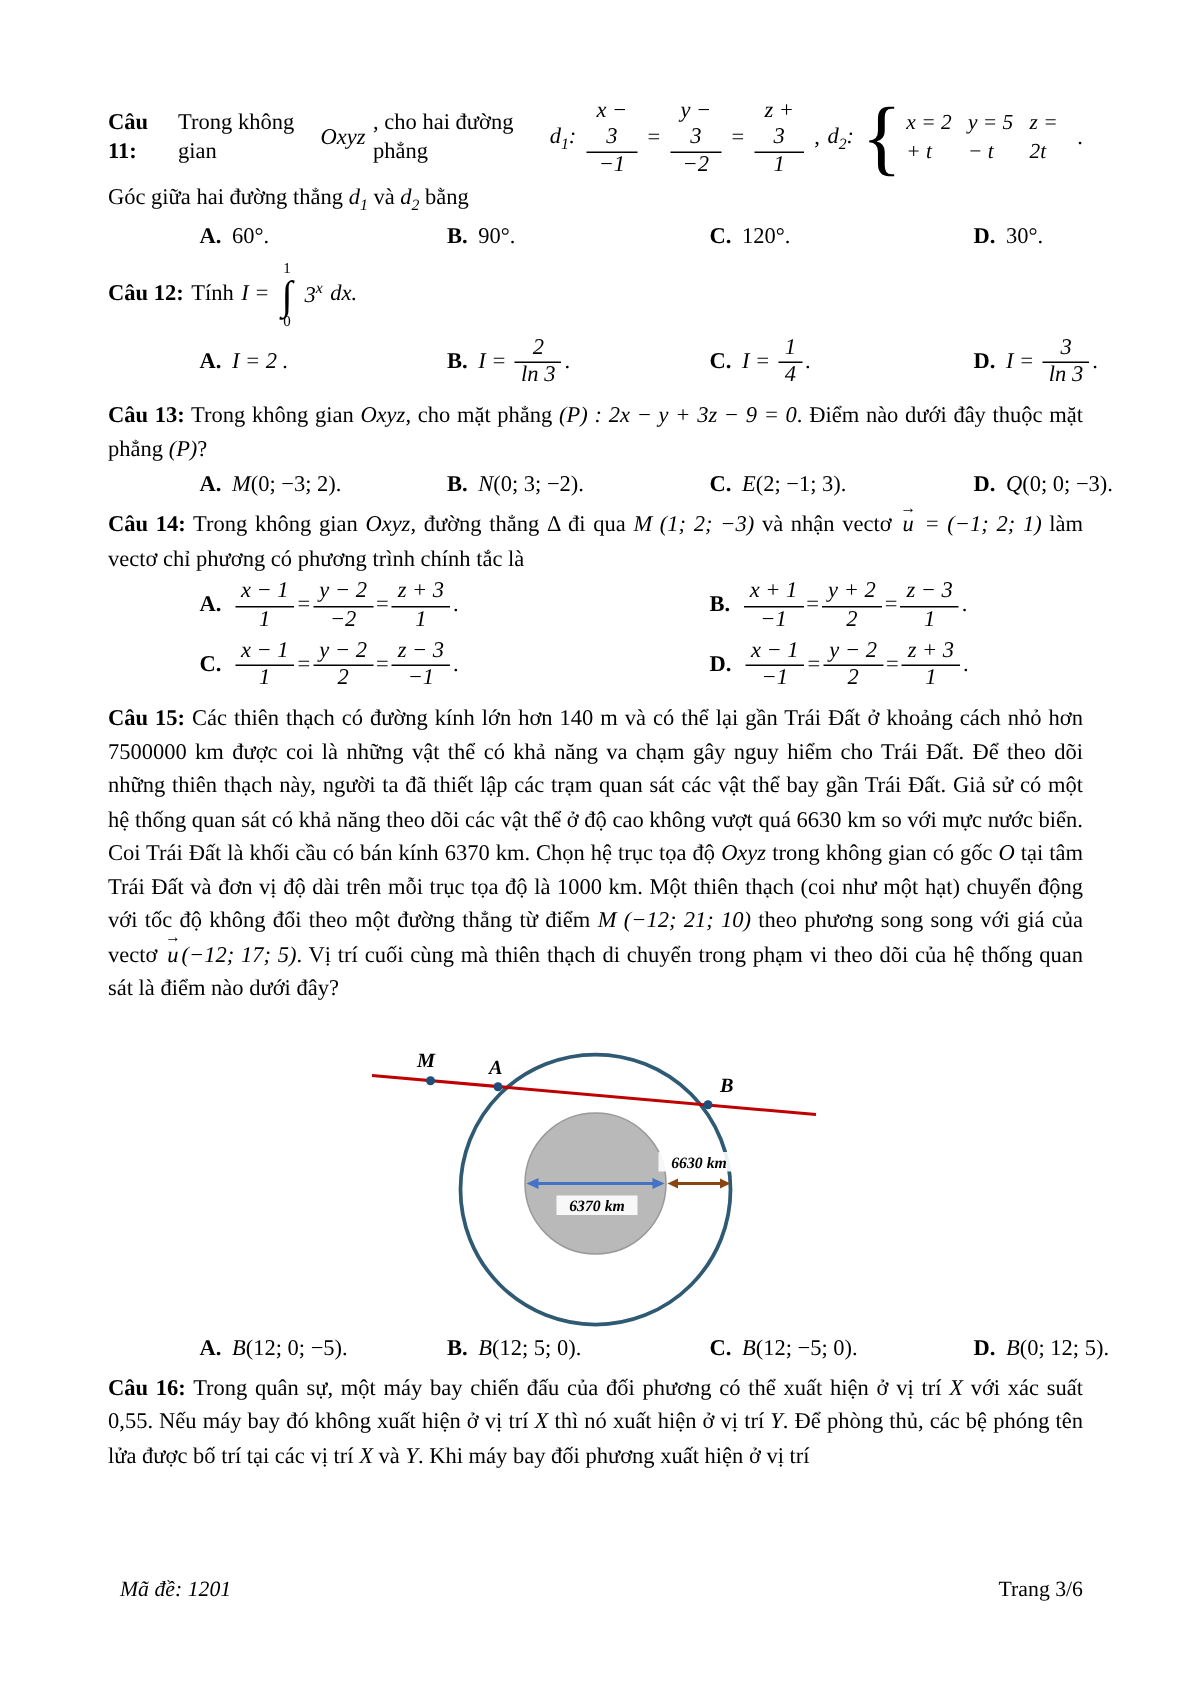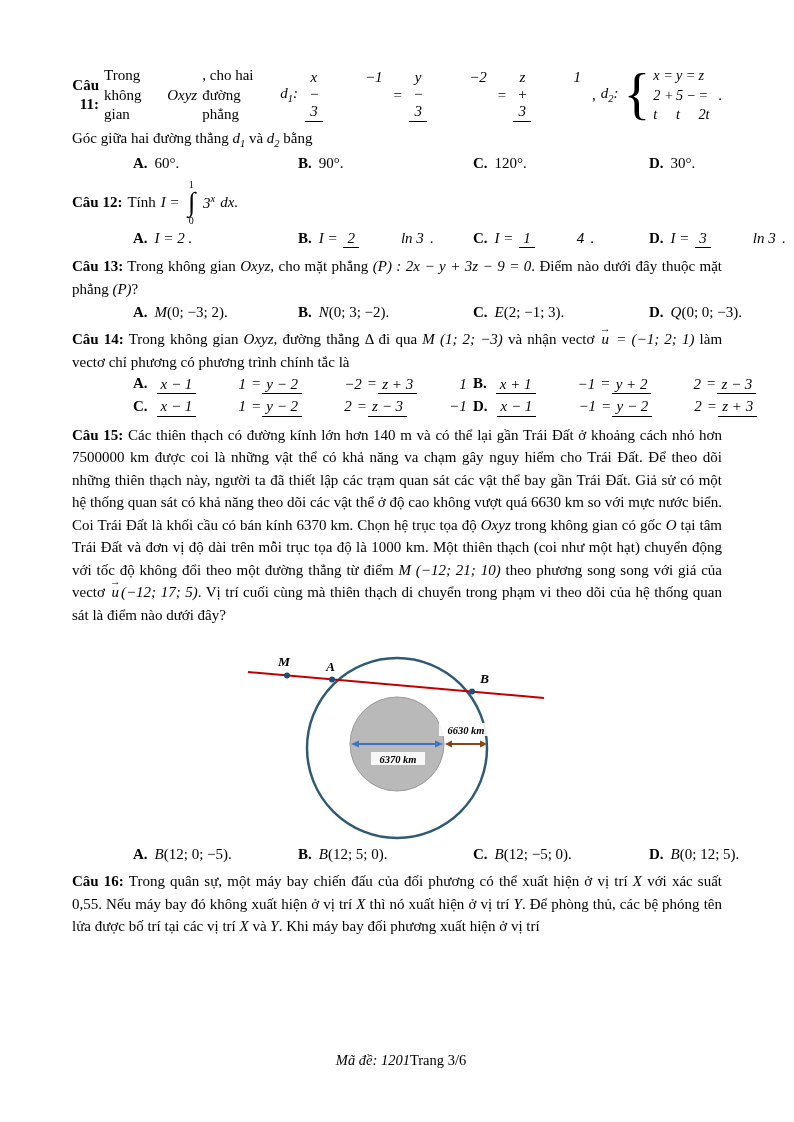--- a/index.html
+++ b/index.html
@@ -1,46 +1,46 @@
 <!DOCTYPE html>
 <html><head>
 <meta charset="utf-8">
 <style>
   * { margin:0; padding:0; box-sizing:border-box; }
   html,body { background:#ffffff; }
   body { width:794px; height:1122px; font-family:"Liberation Serif", serif; font-size:15px; color:#000; }
   .page { position:relative; width:794px; height:1122px; padding:64px 72px 0 72px; overflow:hidden; }
   section { margin-bottom:7px; }
   .qline { text-align:justify; line-height:1.5; margin:2px 0; }
-  .b { font-weight:bold;text-align:right; }
+  .b { font-weight:bold; }
   .i { font-style:italic; }
   .nowrap { white-space:nowrap; }
   .mathline { display:flex; align-items:center; flex-wrap:nowrap; gap:5px; line-height:1.3; margin:2px 0; }
-  .frac { display:inline-flex; vertical-align:middle; text-align:center; line-height:1.15; font-style:italic; margin:0 2px;gap:38px; }
+  .frac { display:inline-flex; flex-direction:column; vertical-align:middle; text-align:center; line-height:1.15; font-style:italic; margin:0 2px; }
   .frac .num { border-bottom:1px solid #000; padding:0 4px; display:block; }
   .frac .den { padding:0 4px; display:block; }
   sub { font-size:0.7em; }
   sup { font-size:0.7em; }
   .sys { display:inline-flex; align-items:center; vertical-align:middle; }
   .sys-brace { font-size:56px; font-weight:300; line-height:0.85; margin-right:3px; }
   .sys-lines { display:flex; flex-direction:row; font-style:italic; font-size:0.95em; line-height:1.35; }
   .bigint { display:inline-flex; flex-direction:column; align-items:center; vertical-align:middle; line-height:1; margin:0 3px; }
   .bigint .lim { font-size:10px; line-height:1.1; }
   .bigint .glyph { font-size:27px; line-height:0.9; }
   .opts4 { display:grid; grid-template-columns:165px 175px 176px 1fr; padding-left:13px; margin:4px 0 2px; align-items:center; }
   .opts2 { display:grid; grid-template-columns:340px 1fr; padding-left:13px; margin:2px 0; row-gap:4px; align-items:center; }
   .opt { white-space:nowrap;margin-left:48px; }
   .ol { font-weight:bold; margin-right:7px; }
   .vec { position:relative; display:inline-block; font-style:italic; padding:0 2px; }
   .vec::before { content:"→"; position:absolute; top:-0.72em; left:0; right:0; text-align:center; font-size:0.7em; font-style:normal; }
   .diagram-wrap { display:flex; justify-content:center; margin:4px 0 2px; }
   svg text { font-family:"Liberation Serif", serif; }
   .pt-label { font-size:13.5px; font-weight:bold; font-style:italic; }
   .km-label { font-size:10.5px; font-weight:bold; font-style:italic; }
-  .footer { position:absolute; top:1052px; left:80px; right:72px; display:flex; justify-content:center; font-size:14.5px; }
+  .footer { position:absolute; top:1052px; left:80px; right:72px; display:flex; justify-content:space-between; font-size:14.5px; }
 </style>
 </head>
 <body>
 
 <div class="page">
 
   <section>
     <div class="mathline">
       <span class="b">Câu 11:</span>
       <span>Trong không gian</span>

